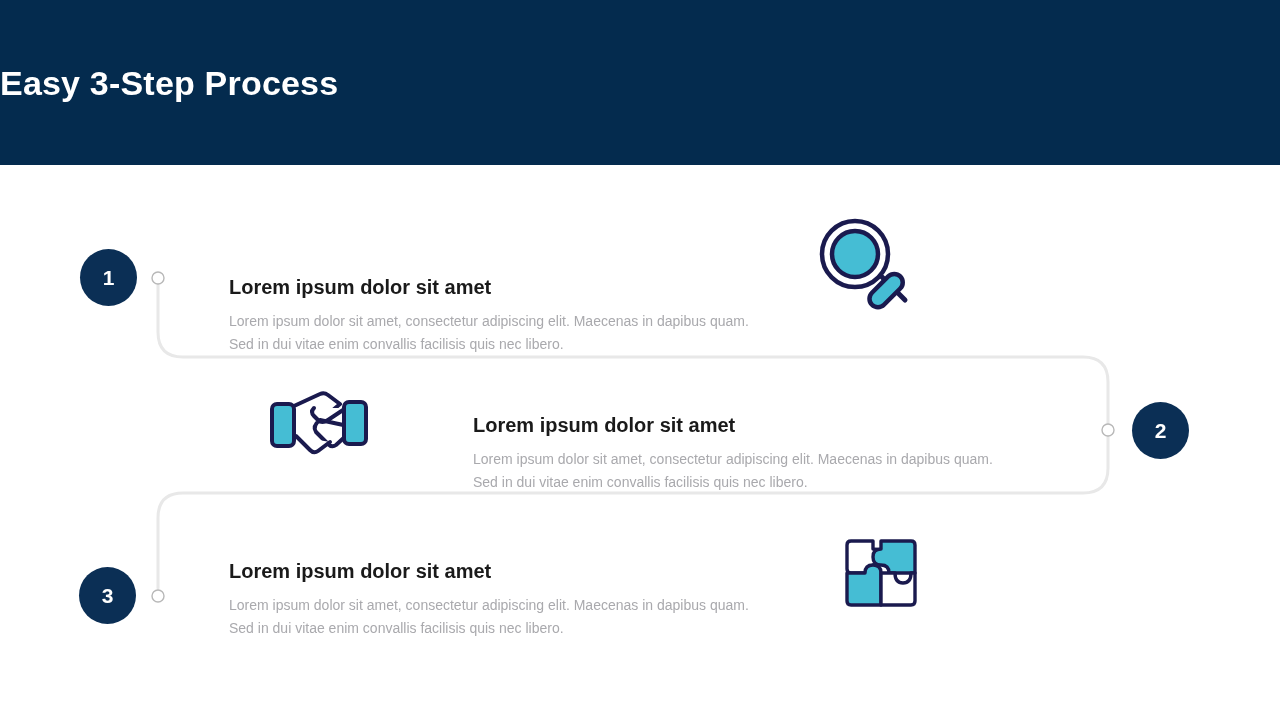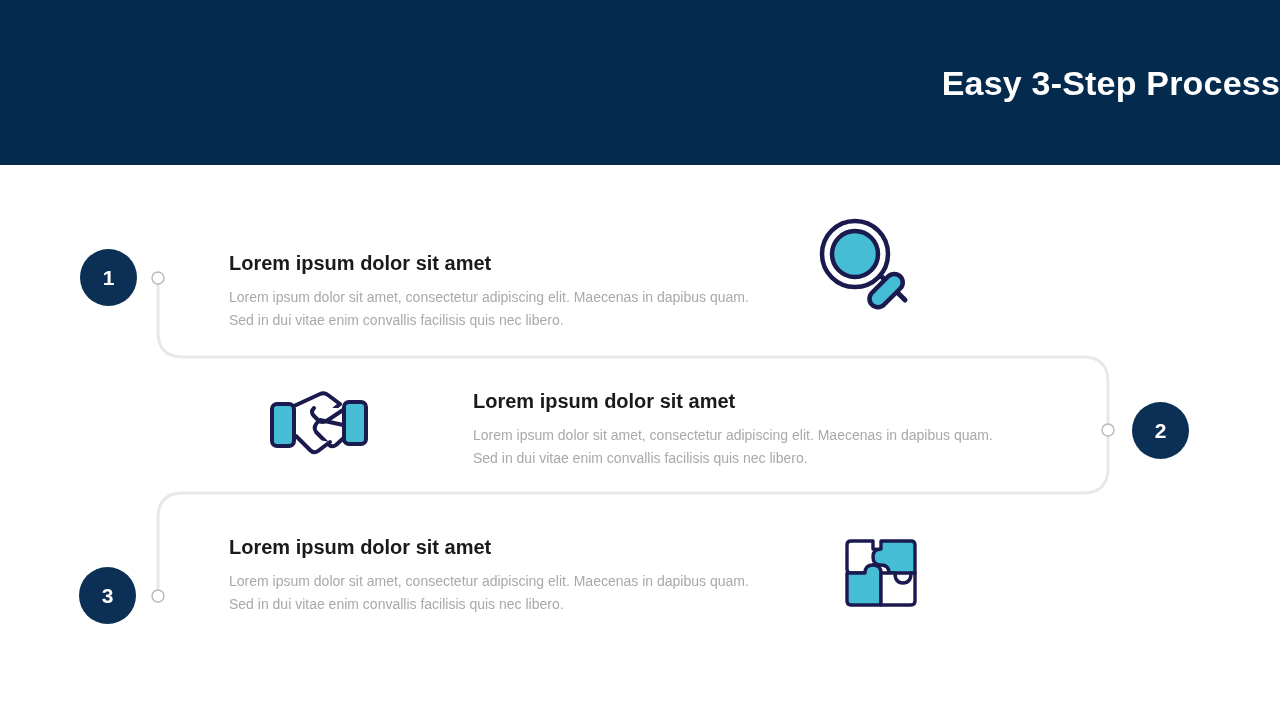--- a/index.html
+++ b/index.html
@@ -9,21 +9,21 @@
     font-family:"Liberation Sans", sans-serif;
     overflow:hidden;
   }
   .slide { position:relative; width:1280px; height:720px; background:#ffffff; }
 
   
   .header {
     position:absolute; left:0; top:0;
     width:1280px; height:165px;
     background:#042b4e;
-    display:flex; align-items:center; justify-content:flex-end;
+    display:flex; align-items:center; justify-content:flex-start;
   }
   .header-title {
     color:#ffffff;
     font-size:34px;
     font-weight:600;
     letter-spacing:.2px;
     line-height:1;
   }
 
   
@@ -53,20 +53,21 @@
   .text-1 { left:229px; top:250px; width:600px; }
   .text-2 { left:473px; top:388px; width:600px; }
   .text-3 { left:229px; top:534px; width:600px; }
 
   .step-title {
     font-size:20px;
     font-weight:600;
     color:#1a1a1a;
     line-height:1.35;
     margin-bottom:9px;
+    margin-top:24px;
   }
   .step-body {
     font-size:14px;
     color:#a9a9ad;
     line-height:1.65;
     font-weight:400;
   }
   .step-body span { display:block; }
 
   

